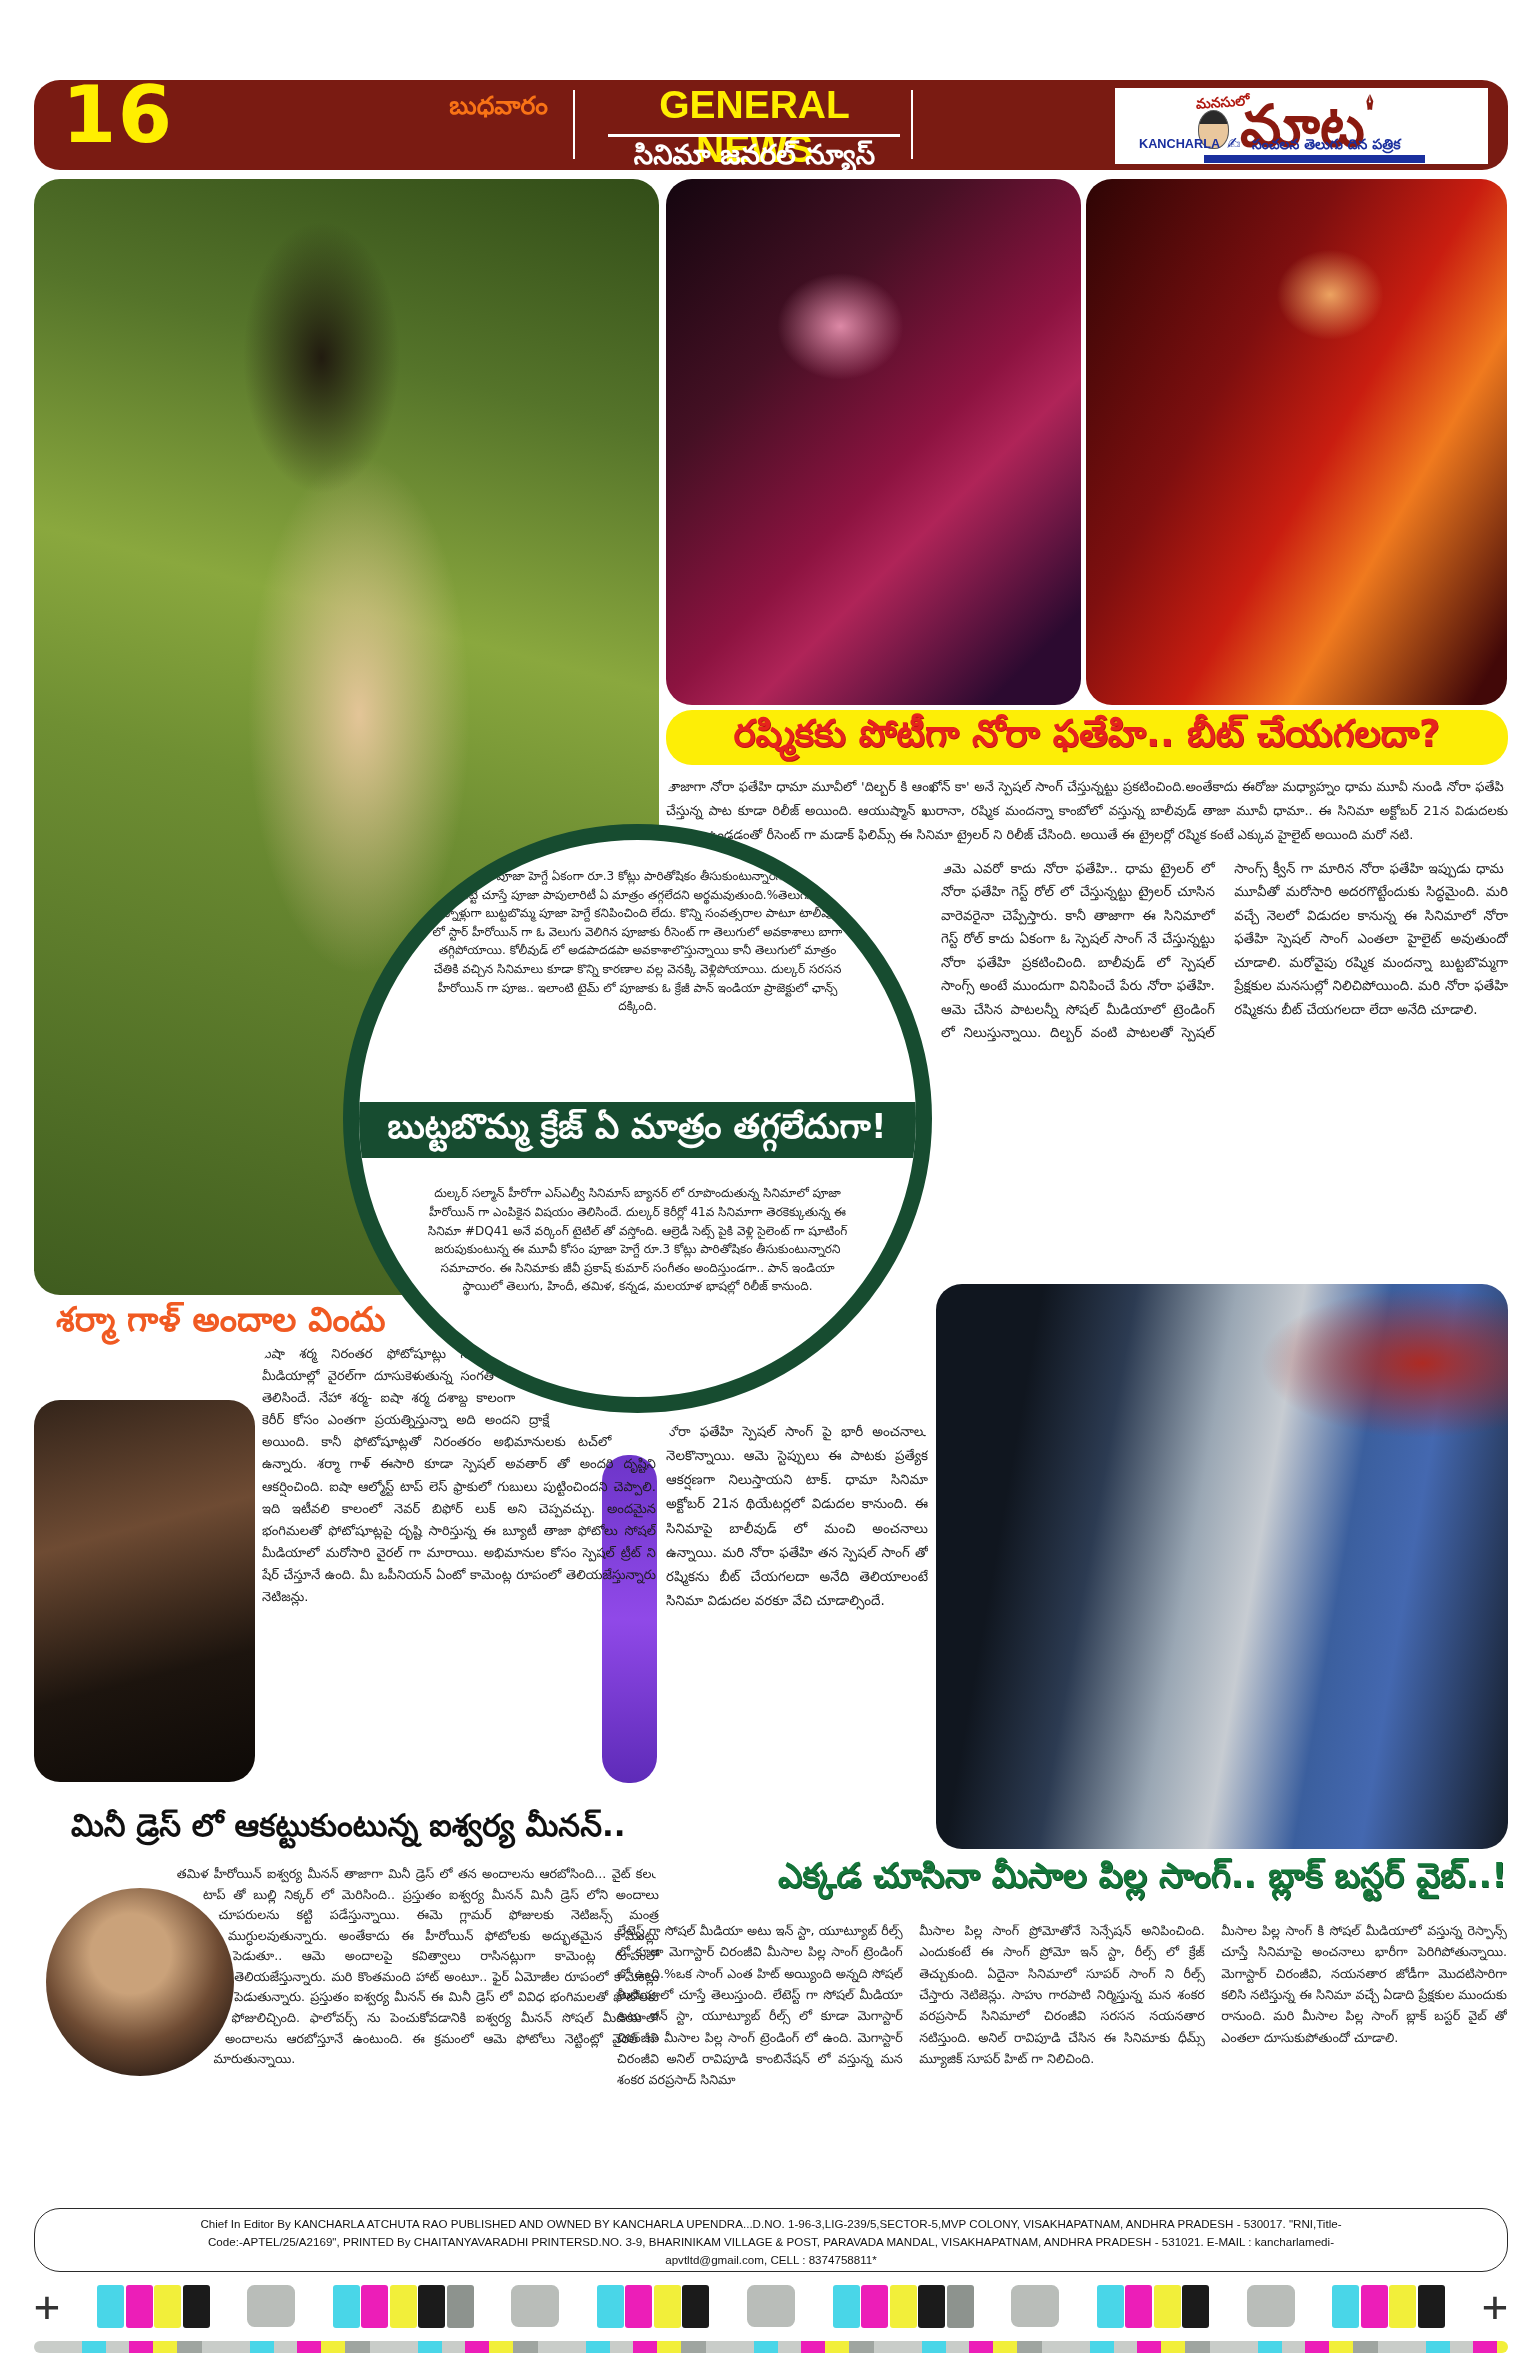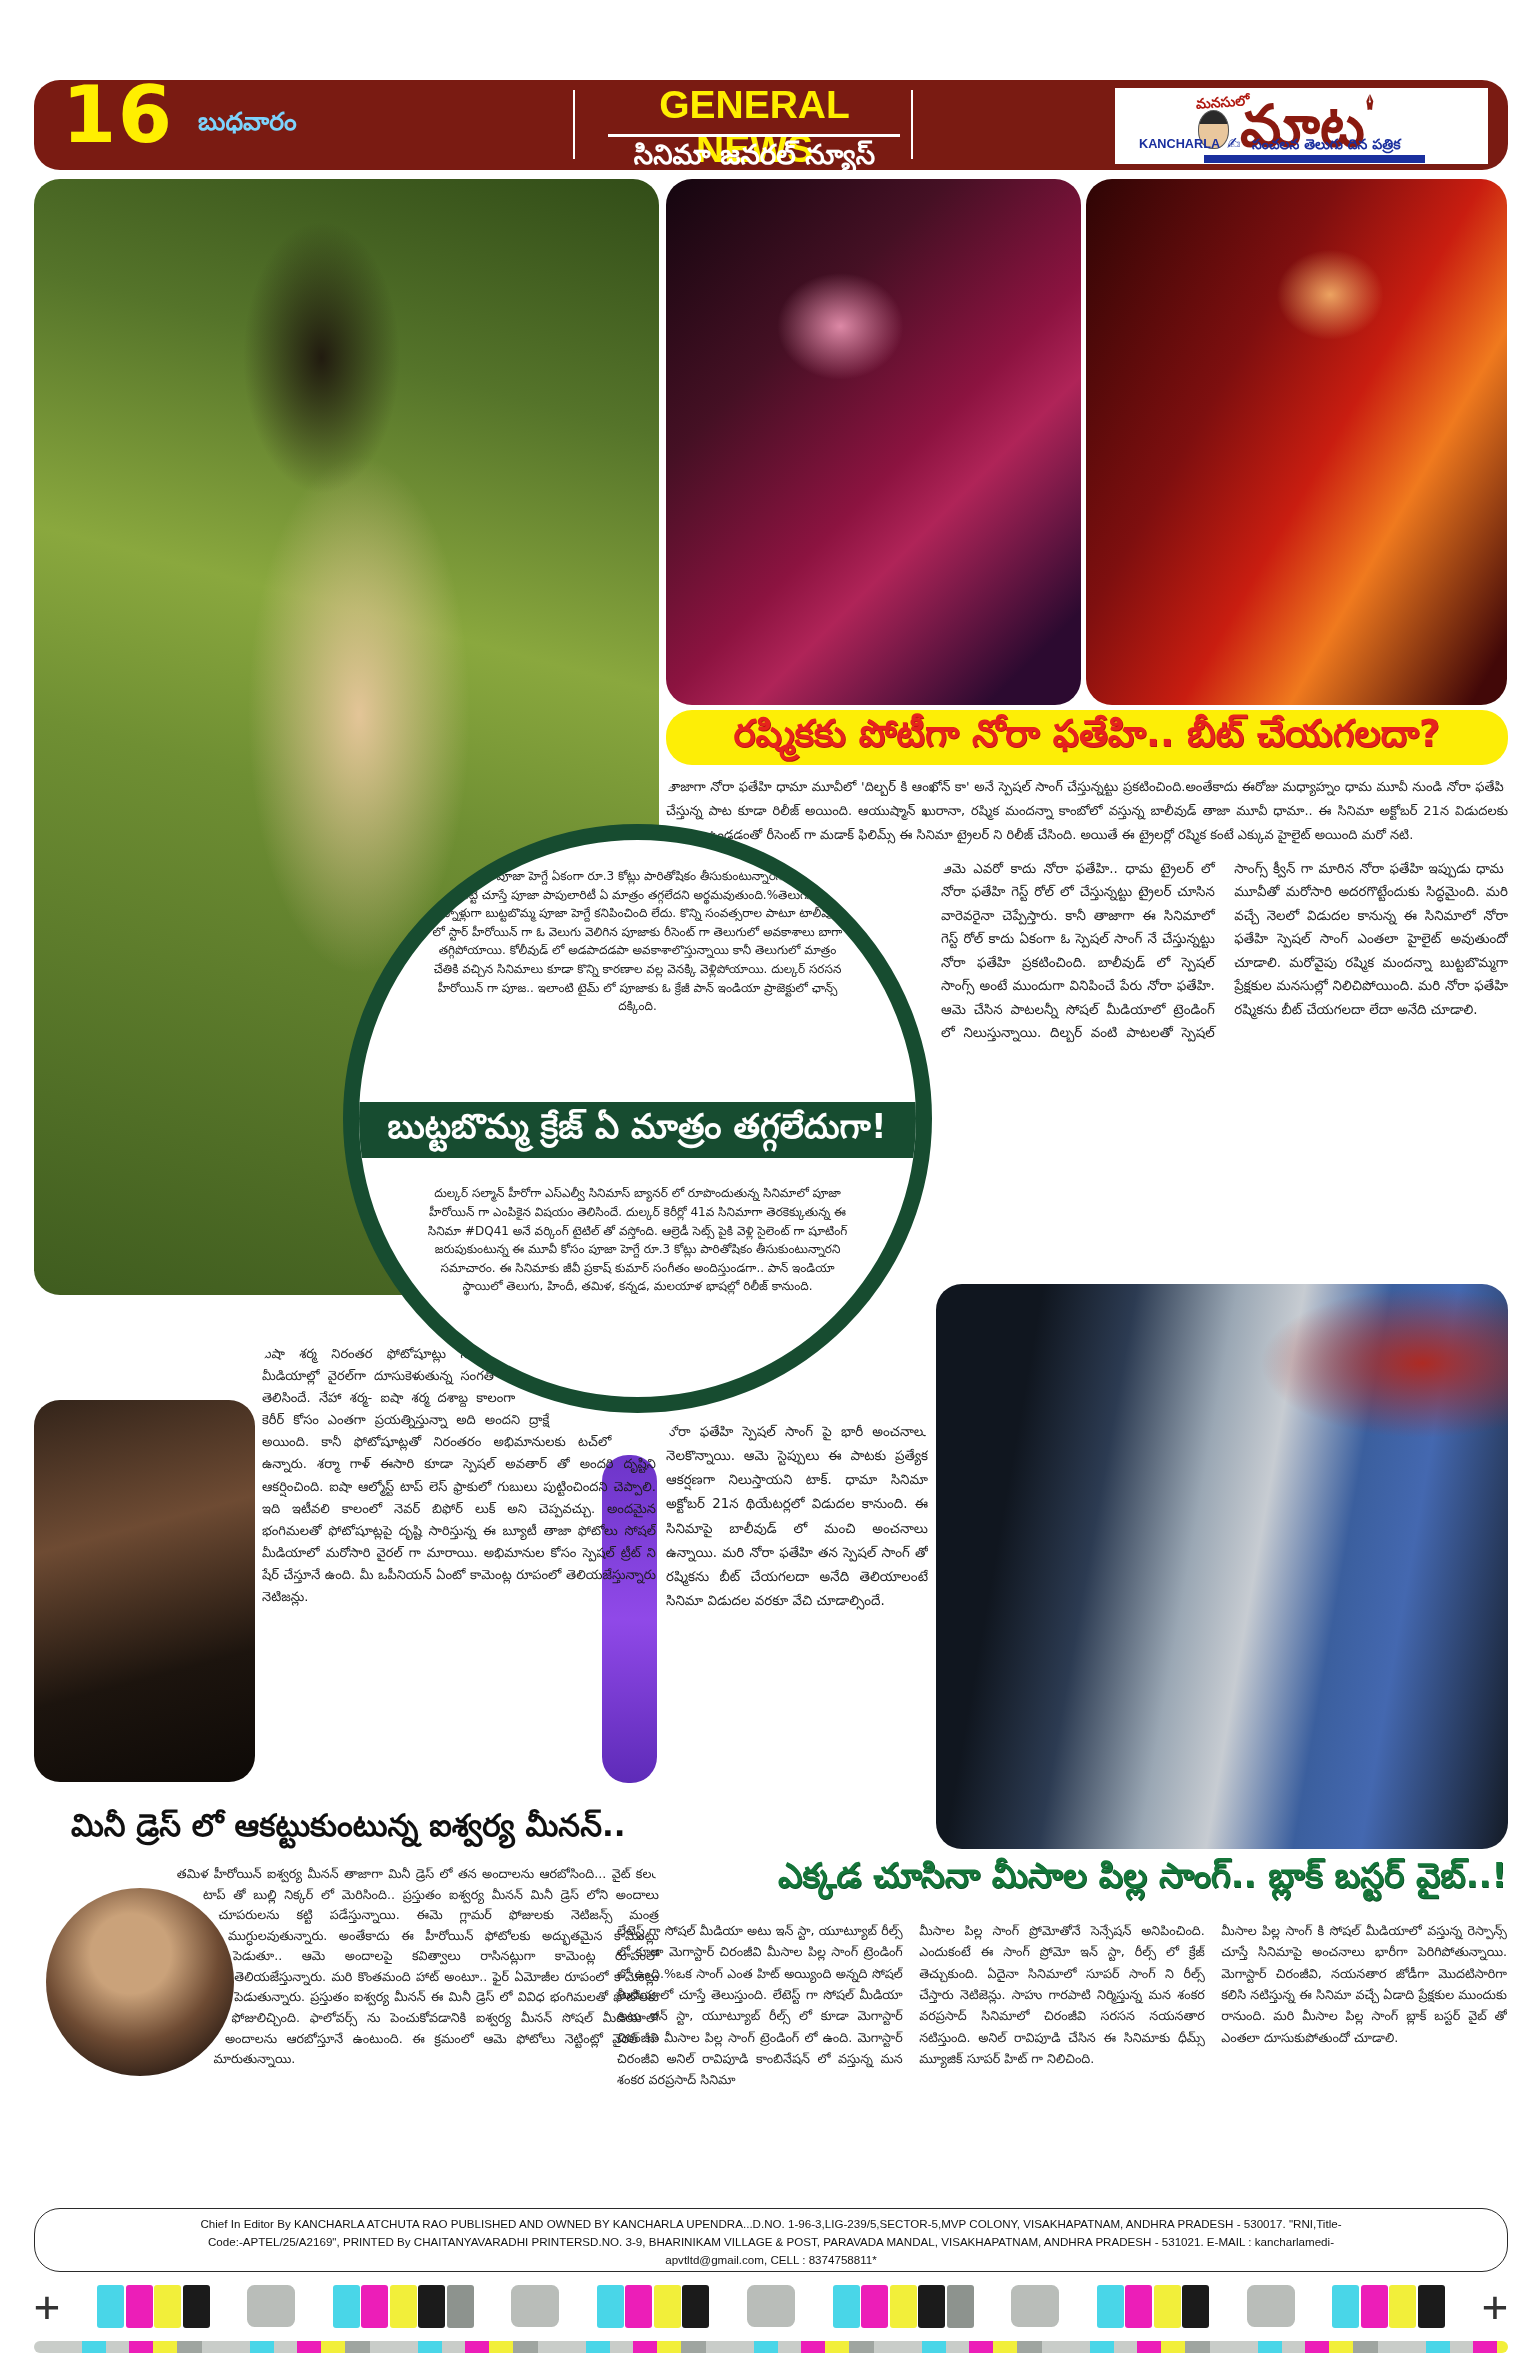--- a/index.html
+++ b/index.html
@@ -6,21 +6,21 @@
   html,body { background:#e9e9e9; }
   .page { position:relative; width:1541px; height:2377px; background:#ffffff;
           font-family:"DejaVu Sans", sans-serif; color:#1c1c1c; overflow:hidden;
           margin:0 auto; }
   .abs { position:absolute;border-radius:26px; }
 
   
   .masthead { left:34px; top:80px; width:1474px; height:90px; background:#7a1b12; }
   .pageno { position:absolute; left:28px; top:-10.4px; font-size:78px; font-weight:bold;
             color:#ffef00; letter-spacing:1.5px; }
-  .daydate { position:absolute; left:164px; top:28px; width:350px; text-align:left; color:#7dd3fc; }
+  .daydate { position:absolute; left:164px; top:12px; width:350px; text-align:right; color:#f97316; }
   .daydate .day  { font-size:25px; font-weight:bold; line-height:1.1; }
   .daydate .date { font-size:30px; font-weight:bold; margin-top:4.5px; }
   .vline { position:absolute; top:10.4px; width:2.2px; height:69px; background:#ffffff; }
   .v1 { left:539px; } .v2 { left:877px; }
   .sec-en { position:absolute; left:564px; top:3px; width:313px; text-align:center;
             font-size:39px; font-weight:bold; color:#ffef00; font-family:"Liberation Sans", sans-serif; }
   .sec-underline { position:absolute; left:574px; top:54px; width:292px; height:3px; background:#fff; }
   .sec-te { position:absolute; left:564px; top:58px; width:313px; text-align:center;
             font-size:27.6px; font-weight:bold; color:#ffffff; }
   .logo-box { position:absolute; left:1081px; top:7.5px; width:373px; height:76px; background:#fff; }
@@ -176,20 +176,21 @@
   <div class="abs nora-side">నోరా ఫతేహి స్పెషల్ సాంగ్ పై భారీ అంచనాలు నెలకొన్నాయి. ఆమె స్టెప్పులు ఈ పాటకు ప్రత్యేక ఆకర్షణగా నిలుస్తాయని టాక్. ధామా సినిమా అక్టోబర్ 21న థియేటర్లలో విడుదల కానుంది. ఈ సినిమాపై బాలీవుడ్ లో మంచి అంచనాలు ఉన్నాయి. మరి నోరా ఫతేహి తన స్పెషల్ సాంగ్ తో రష్మికను బీట్ చేయగలదా అనేది తెలియాలంటే సినిమా విడుదల వరకూ వేచి చూడాల్సిందే.</div>
 
   <div class="abs circle">
     <div class="circle-top">సినిమా కోసం పూజా హెగ్దే ఏకంగా రూ.3 కోట్లు పారితోషికం తీసుకుంటున్నారని సమాచారం. దీన్ని బట్టి చూస్తే పూజా పాపులారిటీ ఏ మాత్రం తగ్గలేదని అర్థమవుతుంది.%తెలుగు తెరపై కొన్నాళ్లుగా బుట్టబొమ్మ పూజా హెగ్దే కనిపించింది లేదు. కొన్ని సంవత్సరాల పాటూ టాలీవుడ్ లో స్టార్ హీరోయిన్ గా ఓ వెలుగు వెలిగిన పూజాకు రీసెంట్ గా తెలుగులో అవకాశాలు బాగా తగ్గిపోయాయి. కోలీవుడ్ లో అడపాదడపా అవకాశాలొస్తున్నాయి కానీ తెలుగులో మాత్రం చేతికి వచ్చిన సినిమాలు కూడా కొన్ని కారణాల వల్ల వెనక్కి వెళ్లిపోయాయి. దుల్కర్ సరసన హీరోయిన్ గా పూజ.. ఇలాంటి టైమ్ లో పూజాకు ఓ క్రేజీ పాన్ ఇండియా ప్రాజెక్టులో ఛాన్స్ దక్కింది.</div>
     <div class="circle-bandel">
       <span class="hl">బుట్టబొమ్మ క్రేజ్ ఏ మాత్రం తగ్గలేదుగా!</span>
     </div>
     <div class="circle-bottom">దుల్కర్ సల్మాన్ హీరోగా ఎస్ఎల్వీ సినిమాస్ బ్యానర్ లో రూపొందుతున్న సినిమాలో పూజా హీరోయిన్ గా ఎంపికైన విషయం తెలిసిందే. దుల్కర్ కెరీర్లో 41వ సినిమాగా తెరకెక్కుతున్న ఈ సినిమా #DQ41 అనే వర్కింగ్ టైటిల్ తో వస్తోంది. ఆల్రెడీ సెట్స్ పైకి వెళ్లి సైలెంట్ గా షూటింగ్ జరుపుకుంటున్న ఈ మూవీ కోసం పూజా హెగ్దే రూ.3 కోట్లు పారితోషికం తీసుకుంటున్నారని సమాచారం. ఈ సినిమాకు జీవీ ప్రకాష్ కుమార్ సంగీతం అందిస్తుండగా.. పాన్ ఇండియా స్థాయిలో తెలుగు, హిందీ, తమిళ, కన్నడ, మలయాళ భాషల్లో రిలీజ్ కానుంది.</div>
   </div>
 
+  <div class="abs sharma-hl">శర్మా గాళ్ అందాల విందు</div>
   <div class="abs sharma-body">
     <span class="circ-push"></span>
     <span>ఐషా శర్మ నిరంతర ఫోటోషూట్లు సోషల్ మీడియాల్లో వైరల్‌గా దూసుకెళుతున్న సంగతి తెలిసిందే. నేహా శర్మ- ఐషా శర్మ దశాబ్ద కాలంగా కెరీర్ కోసం ఎంతగా ప్రయత్నిస్తున్నా అది అందని ద్రాక్షే అయింది. కానీ ఫోటోషూట్లతో నిరంతరం అభిమానులకు టచ్‌లో ఉన్నారు. శర్మా గాళ్ ఈసారి కూడా స్పెషల్ అవతార్ తో అందరి దృష్టిని ఆకర్షించింది. ఐషా ఆల్మోస్ట్ టాప్ లెస్ ఫ్రాకులో గుబులు పుట్టించిందని చెప్పాలి. ఇది ఇటీవలి కాలంలో నెవర్ బిఫోర్ లుక్ అని చెప్పవచ్చు. అందమైన భంగిమలతో ఫోటోషూట్లపై దృష్టి సారిస్తున్న ఈ బ్యూటీ తాజా ఫోటోలు సోషల్ మీడియాలో మరోసారి వైరల్ గా మారాయి. అభిమానుల కోసం స్పెషల్ ట్రీట్ ని షేర్ చేస్తూనే ఉంది. మీ ఒపీనియన్ ఏంటో కామెంట్ల రూపంలో తెలియజేస్తున్నారు నెటిజన్లు.</span>
   </div>
 
   <div class="abs meenan-hl">మినీ డ్రెస్ లో ఆకట్టుకుంటున్న ఐశ్వర్య మీనన్..</div>
   <div class="abs meenan-body">
     <span class="meenan-spacer"></span>
     <span>తమిళ హీరోయిన్ ఐశ్వర్య మీనన్ తాజాగా మినీ డ్రెస్ లో తన అందాలను ఆరబోసింది... వైట్ కలర్ టాప్ తో బుల్లి నిక్కర్ లో మెరిసింది.. ప్రస్తుతం ఐశ్వర్య మీనన్ మినీ డ్రెస్ లోని అందాలు చూపరులను కట్టి పడేస్తున్నాయి. ఈమె గ్లామర్ ఫోజులకు నెటిజన్స్ మంత్ర ముగ్ధులవుతున్నారు. అంతేకాదు ఈ హీరోయిన్ ఫోటోలకు అద్భుతమైన కామెంట్లు పెడుతూ.. ఆమె అందాలపై కవిత్వాలు రాసినట్లుగా కామెంట్ల రూపంలో తెలియజేస్తున్నారు. మరి కొంతమంది హాట్ అంటూ.. ఫైర్ ఏమోజీల రూపంలో కామెంట్లు పెడుతున్నారు. ప్రస్తుతం ఐశ్వర్య మీనన్ ఈ మినీ డ్రెస్ లో వివిధ భంగిమలతో ఫోటోలకు ఫోజులిచ్చింది. ఫాలోవర్స్ ను పెంచుకోవడానికి ఐశ్వర్య మీనన్ సోషల్ మీడియాలో అందాలను ఆరబోస్తూనే ఉంటుంది. ఈ క్రమంలో ఆమె ఫోటోలు నెట్టింట్లో వైరల్ గా మారుతున్నాయి.</span>
   </div>

